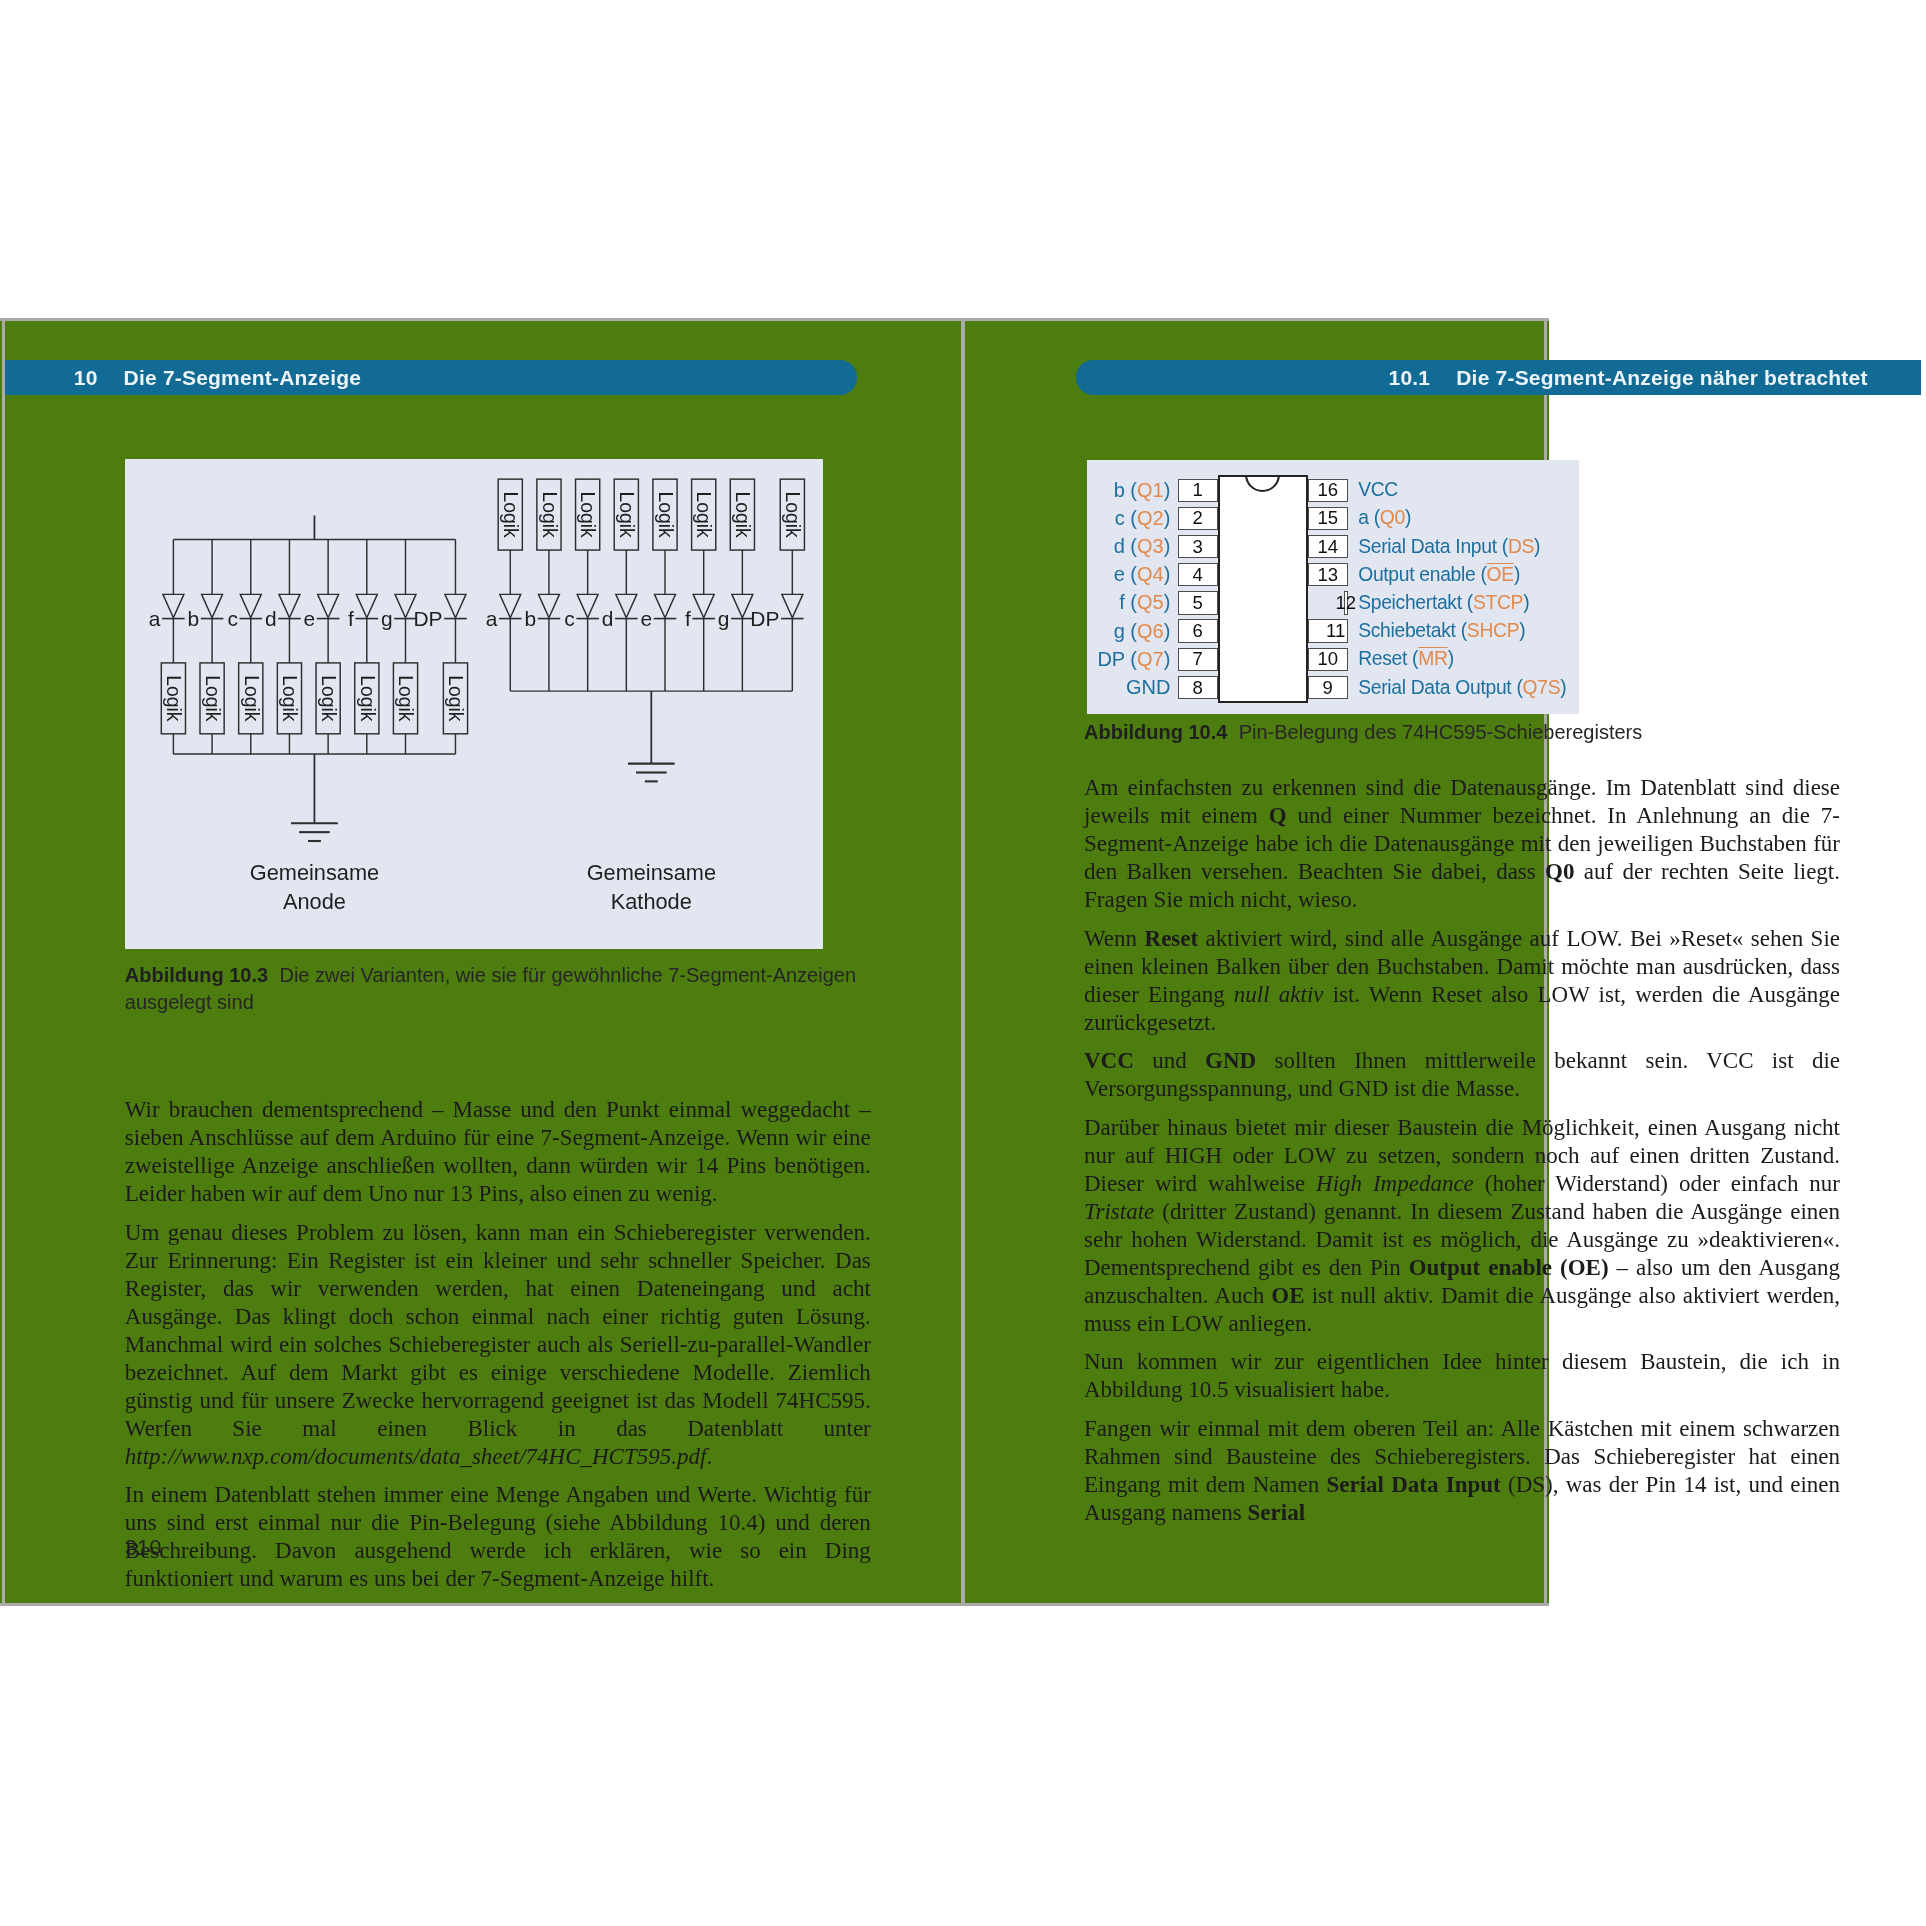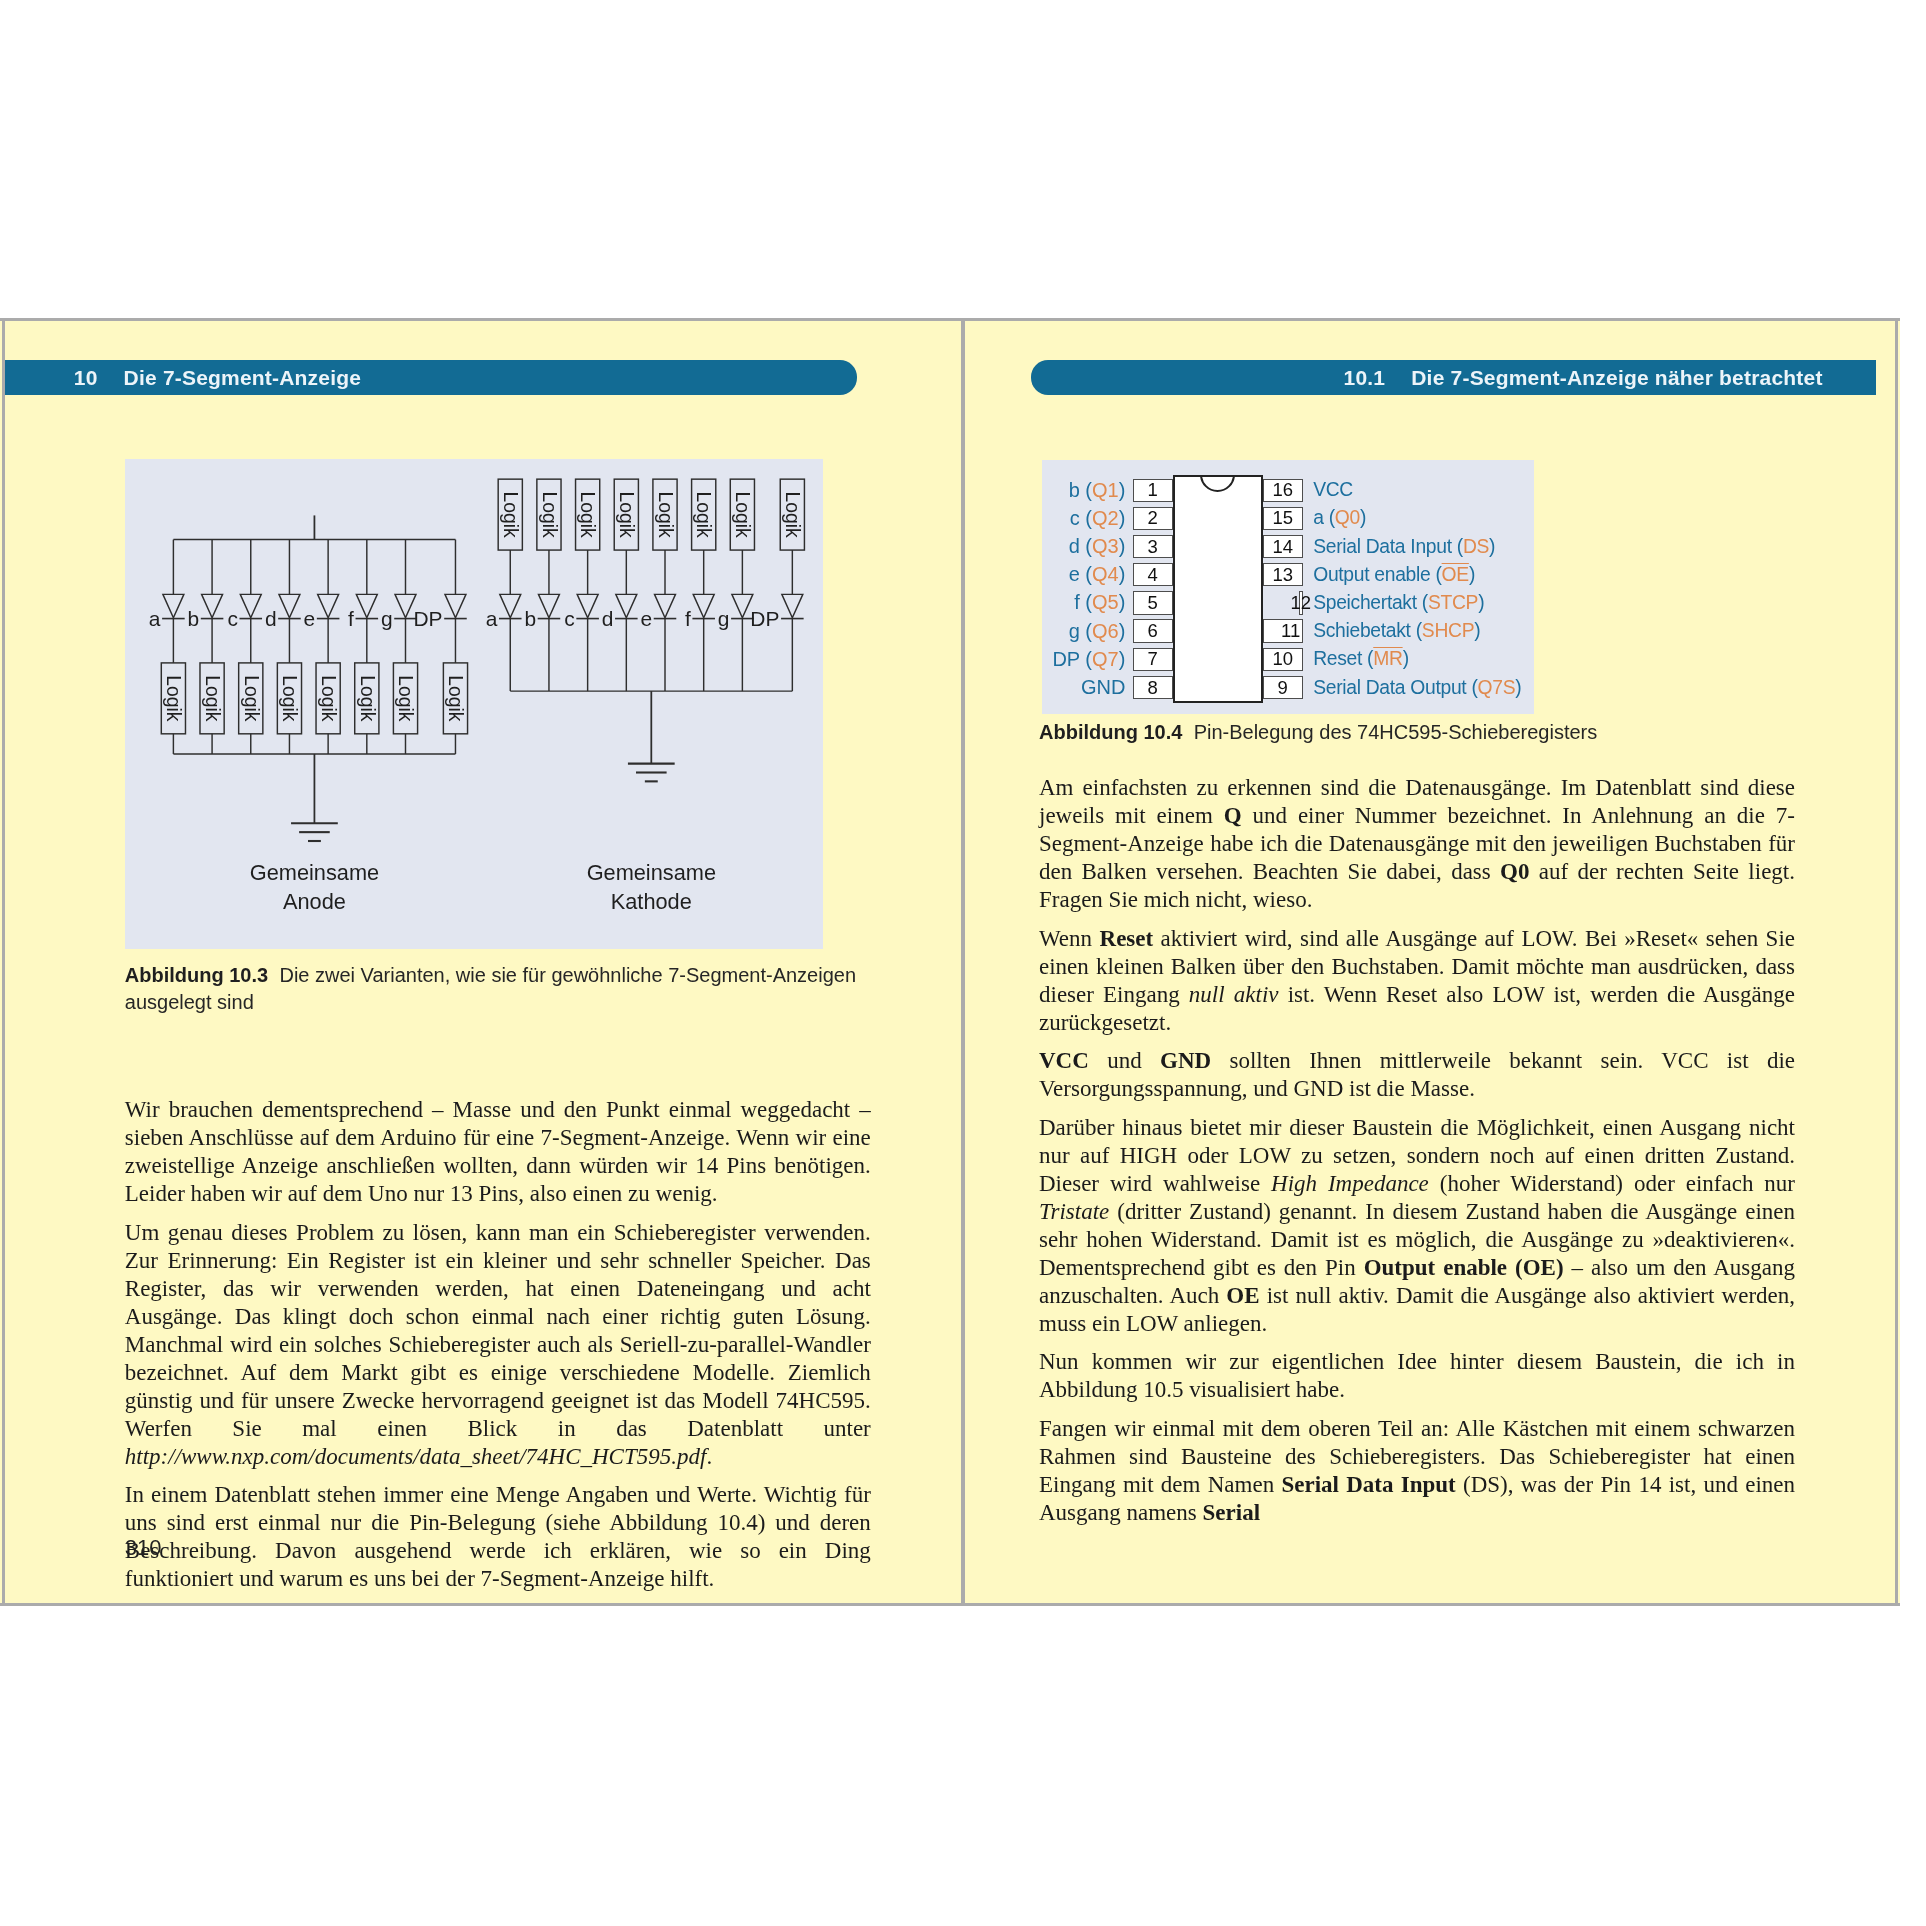--- a/index.html
+++ b/index.html
@@ -1,19 +1,19 @@
 <!DOCTYPE html>
 <html lang="de" style="font-size:13px"><head>
 <meta charset="utf-8">
 <style>
   html,body{margin:0;padding:0;background:#ffffff;}
   #canvas{position:relative;width:1927px;height:1927px;background:#ffffff;overflow:hidden;
           font-family:"Liberation Sans", sans-serif;color:#1c1c1c;}
-  .spread{position:absolute;left:0;top:318px;width:1900px;height:1288px;box-sizing:border-box;
-          border-top:3.2px solid #ababab;border-bottom:3.2px solid #ababab;background:#fef9c3;}
+  .spread{position:absolute;left:0;top:318px;width:1549px;height:1288px;box-sizing:border-box;
+          border-top:3.2px solid #ababab;border-bottom:3.2px solid #ababab;background:#4d7c0f;}
   .vline{position:absolute;top:0;bottom:0;background:#ababab;}
   .page{position:absolute;top:0;height:100%;}
 
   
   .chapter-bar{position:absolute;top:39px;height:35px;background:#126b94;color:#ecf4f9;
                display:flex;align-items:center;font-size:21px;font-weight:bold;letter-spacing:0.2px;}
   .bar-left{left:0;width:852px;border-radius:0 17px 17px 0;padding-left:69px;box-sizing:border-box;}
   .bar-right{left:111px;right:2.4px;border-radius:17px 0 0 17px;justify-content:flex-end;padding-right:53px;box-sizing:border-box;}
   .chapter-num{margin-right:26px;}
 
@@ -218,21 +218,21 @@
 
       <div class="body-text" id="body-left">
           <p><span>Wir brauchen dementsprechend – Masse und den Punkt einmal weggedacht – sieben Anschlüsse auf dem Arduino für eine 7-Segment-Anzeige. Wenn wir eine zweistellige Anzeige anschließen wollten, dann würden wir 14 Pins benötigen. Leider haben wir auf dem Uno nur 13 Pins, also einen zu wenig.</span></p>
           <p><span>Um genau dieses Problem zu lösen, kann man ein Schieberegister verwenden. Zur Erinnerung: Ein Register ist ein kleiner und sehr schneller Speicher. Das Register, das wir verwenden werden, hat einen Dateneingang und acht Ausgänge. Das klingt doch schon einmal nach einer richtig guten Lösung. Manchmal wird ein solches Schieberegister auch als Seriell-zu-parallel-Wandler bezeichnet. Auf dem Markt gibt es einige verschiedene Modelle. Ziemlich günstig und für unsere Zwecke hervorragend geeignet ist das Modell 74HC595. Werfen Sie mal einen Blick in das Datenblatt unter </span><span class="urltext" style="font-style: italic;">http://www.nxp.com/documents/data_sheet/74HC_HCT595.pdf</span><span>.</span></p>
           <p><span>In einem Datenblatt stehen immer eine Menge Angaben und Werte. Wichtig für uns sind erst einmal nur die Pin-Belegung (siehe Abbildung 10.4) und deren Beschreibung. Davon ausgehend werde ich erklären, wie so ein Ding funktioniert und warum es uns bei der 7-Segment-Anzeige hilft.</span></p>
         </div>
 
       <div class="pagenum" id="pagenum-left">310</div>
     </div>
 
-    <div class="page" style="left:920px;width:958px;">
+    <div class="page" style="left:965px;width:958px;">
       <div class="chapter-bar bar-right">
         <span class="chapter-num">10.1</span>
         <span>Die 7-Segment-Anzeige näher betrachtet</span>
       </div>
 
       <div class="figure-box" id="fig-pinout">
         <div class="ic-body">
           <div class="ic-notch-wrap">
               <div class="ic-notch"></div>
             </div>

